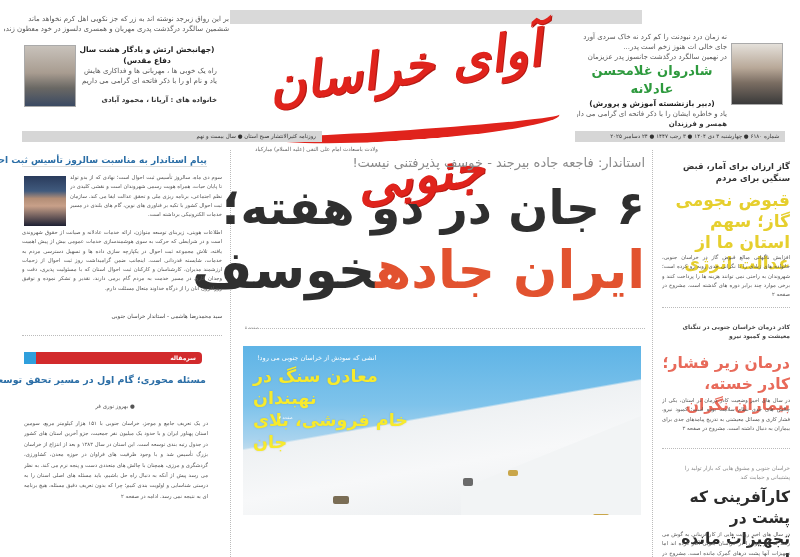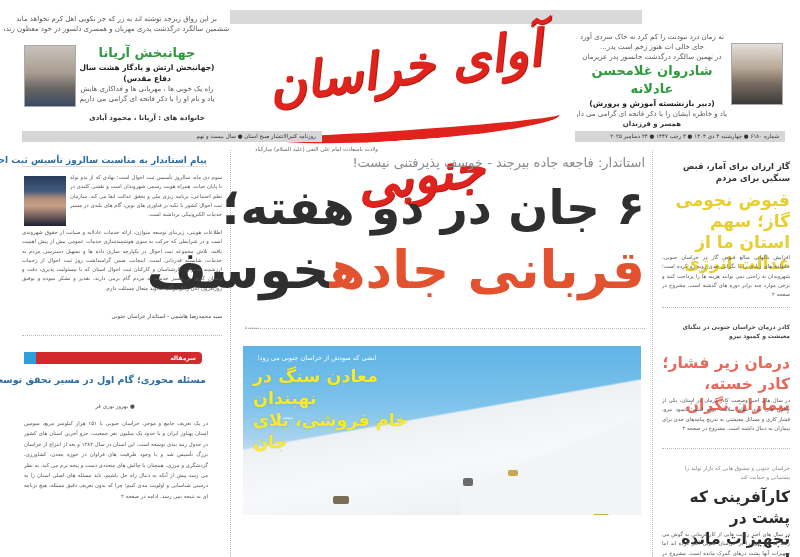--- a/index.html
+++ b/index.html
@@ -18,21 +18,21 @@
     text-shadow: 1px 1px 0 #b51a14;
   }
   .logo-swoosh {
     left: 260px; top: 110px; width: 300px; height: 30px;
     border-bottom: 10px solid #e0231c; border-radius: 0 0 60% 60%;
     transform: rotate(-4deg);
   }
 
   
   .obit { top: 2px; width: 225px; height: 113px; font-size: 7px; color: #555; }
-  .obit .line { text-align: center; line-height: 10px; white-space: nowrap; overflow: hidden; }
+  .obit .line { text-align: right; line-height: 10px; white-space: nowrap; overflow: hidden; }
   .obit .name { color: #2e9a3e; font-weight: bold; font-size: 13px; text-align: center; line-height: 18px; }
   .obit .sub { font-weight: bold; color: #222; text-align: center; font-size: 7.5px; line-height: 11px; }
   .obit .photo { position: absolute; width: 52px; height: 62px; background: linear-gradient(180deg,#c8c2bb 0%,#a89c90 45%,#6a6864 70%,#3b4a63 100%); border: 1px solid #aaa; }
   .obit-left { left: 4px; }
   .obit-left .photo { left: 20px; top: 43px; }
   .obit-left .txt { position: absolute; right: 0; top: 12px; width: 225px; }
   .obit-left .txt-b { position: absolute; right: 12px; top: 42px; width: 140px; }
   .obit-right { left: 572px; }
   .obit-right .photo { right: 14px; top: 41px; background: linear-gradient(180deg,#e4e0da 0%,#b8a898 40%,#7a6d62 65%,#3a3a3a 100%); }
   .obit-right .txt { position: absolute; right: 70px; top: 30px; width: 150px; }
@@ -106,21 +106,20 @@
 <div class="abs logo">آوای خراسان جنوبی</div>
 <div class="abs logo-swoosh"></div>
 
 <div class="abs obit obit-left">
   <div class="txt">
     <div class="line">بر این رواق زبرجد نوشته اند به زر    که جز نکویی اهل کرم نخواهد ماند</div>
     <div class="line">ششمین سالگرد درگذشت پدری مهربان و همسری دلسوز در خود معطون زنده یاد</div>
   </div>
   <div class="photo"></div>
   <div class="txt-b">
-    <div class="name">جهانبخش آریانا</div>
     <div class="sub">(جهانبخش ارتش و یادگار هشت سال دفاع مقدس)</div>
     <div class="line">راه یک خوبی ها ، مهربانی ها و فداکاری هایش</div>
     <div class="line">یاد و نام او را با ذکر فاتحه ای گرامی می داریم</div>
     <div class="line" style="font-weight:bold;color:#333;margin-top:9px;">خانواده های : آریانا ، محمود آبادی</div>
   </div>
 </div>
 
 <div class="abs obit obit-right">
   <div class="photo"></div>
   <div class="txt">
@@ -141,21 +140,21 @@
 <div class="abs vsep" style="left:230px;top:150px;height:407px;"></div>
 <div class="abs vsep" style="left:652px;top:150px;height:407px;"></div>
 <div class="abs hsep" style="left:245px;top:328px;width:400px;"></div>
 <div class="abs hsep" style="left:22px;top:335px;width:200px;"></div>
 <div class="abs hsep" style="left:662px;top:307px;width:128px;"></div>
 <div class="abs hsep" style="left:662px;top:448px;width:128px;"></div>
 
 <div class="abs kicker">استاندار: فاجعه جاده بیرجند - خوسف پذیرفتنی نیست!</div>
 <div class="abs headline1">۶ جان در دو هفته؛</div>
 <div class="abs headline2">
-  <span class="red">قربانی جاده</span><span class="dark">خوسف</span>
+  <span class="red">ایران جاده</span><span class="dark">خوسف</span>
 </div>
 <div class="abs main-credit">صفحه ۲</div>
 
 <div class="abs feature">
   <div class="snow"></div>
   <div class="snow2"></div>
   <div class="machine" style="left:90px;top:150px;width:16px;height:8px;"></div>
   <div class="machine" style="left:220px;top:132px;width:10px;height:8px;background:#6a6a6a;"></div>
   <div class="machine" style="left:350px;top:168px;width:16px;height:7px;background:#c9a64a;"></div>
   <div class="machine" style="left:265px;top:124px;width:10px;height:6px;background:#c9a64a;"></div>

